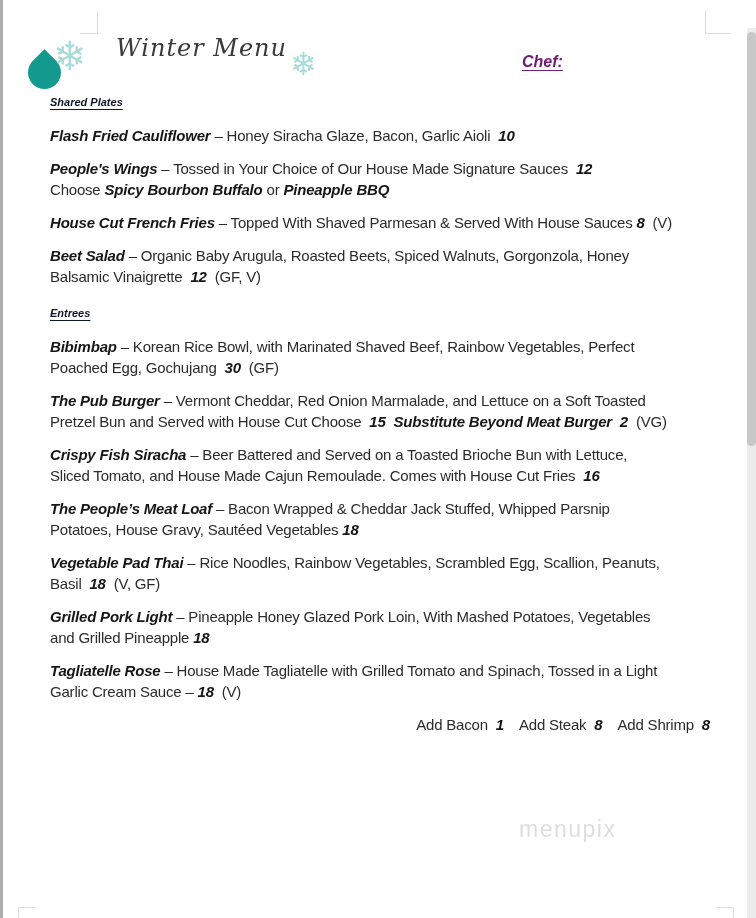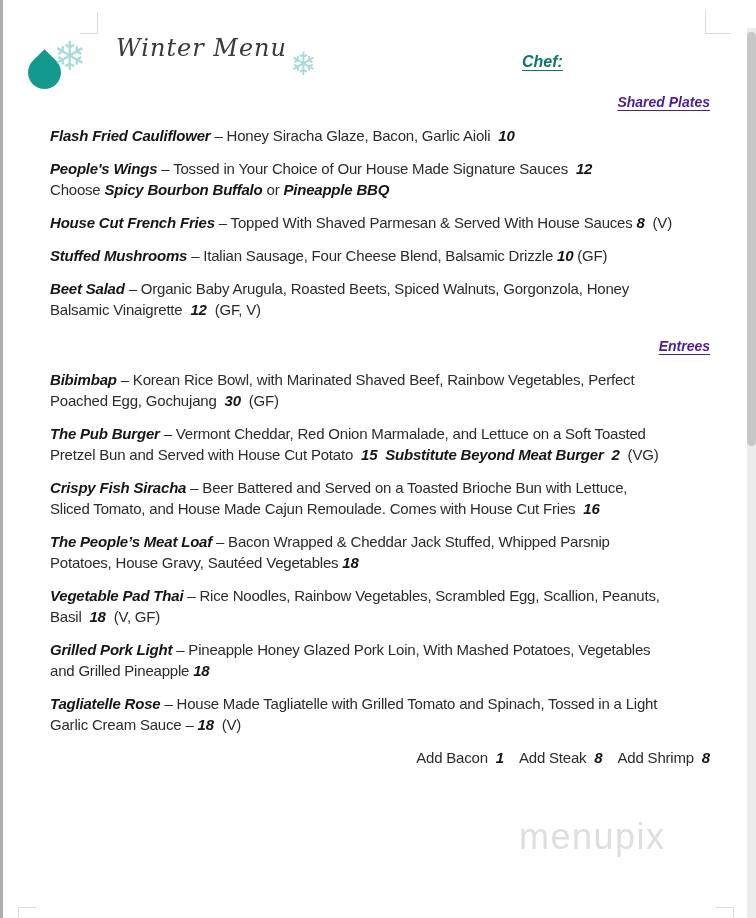--- a/index.html
+++ b/index.html
@@ -30,43 +30,43 @@
   .snowflake{position:absolute;color:#a9dbd9;line-height:1;}
   .sf1{left:53px;top:36px;font-size:40px;}
   .sf2{left:290px;top:48px;font-size:32px;}
   .title{
     position:absolute;left:116px;top:34px;margin:0;
     font-family:"DejaVu Serif", serif;font-style:italic;font-weight:500;
     font-size:24px;color:#3a3a3a;letter-spacing:1px;white-space:nowrap;
   }
   .chef{
     position:absolute;left:522px;top:53px;
-    font-weight:700;font-style:italic;font-size:16px;color:#0f766e;
+    font-weight:700;font-style:italic;font-size:16px;color:#701a75;
     text-decoration:underline;text-underline-offset:3px;
   }
   
   .menu-main{width:660px;margin-left:50px;}
   .section-heading{
-    text-align:right;font-weight:700;font-style:italic;font-size:14px;color:#4c1d95;
+    text-align:left;font-weight:700;font-style:italic;font-size:11px;color:#0f172a;
     text-decoration:underline;text-underline-offset:3px;
     margin:16px 0 12px 0;line-height:21px;
   }
   .section-heading.first{margin-top:4px;}
   .item{
     margin:0 0 12px 0;font-size:15px;line-height:21px;
     letter-spacing:-0.2px;white-space:pre;color:#2b2b2b;
   }
   .item .b,.addons .b{font-weight:700;font-style:italic;color:#161616;}
   .addons{
     width:660px;margin:14px 0 0 50px;text-align:right;
     font-size:15px;letter-spacing:-0.2px;white-space:pre;color:#2b2b2b;
   }
   .watermark{
     position:absolute;left:519px;top:816px;
-    font-size:36px;color:#dedede;letter-spacing:1.5px;font-weight:400;
+    font-size:23px;color:#dedede;letter-spacing:1.5px;font-weight:400;
   }
 </style>
 </head>
 <body>
 
 <div class="page">
 
   <div class="edge-left"></div>
   <div class="mark mark-tl"></div>
   <div class="mark mark-tr"></div>
@@ -79,25 +79,24 @@
     <h1 class="title">Winter Menu</h1>
     <span class="snowflake sf2">❄</span>
     <div class="chef">Chef:</div>
   </div>
 
   <div class="menu-main" id="menu-sections">
       <div class="section-heading first">Shared Plates</div>
       <p class="item"><span class="b">Flash Fried Cauliflower</span><span class="r"> – Honey Siracha Glaze, Bacon, Garlic Aioli  </span><span class="b">10</span></p>
       <p class="item"><span class="b">People's Wings</span><span class="r"> – Tossed in Your Choice of Our House Made Signature Sauces  </span><span class="b">12</span><br><span class="r">Choose </span><span class="b">Spicy Bourbon Buffalo</span><span class="r"> or </span><span class="b">Pineapple BBQ</span></p>
       <p class="item"><span class="b">House Cut French Fries</span><span class="r"> – Topped With Shaved Parmesan &amp; Served With House Sauces </span><span class="b">8</span><span class="r">  (V)</span></p>
-      <p class="item"><span class="b">Stuffed Mushrooms</span><span class="r"> – Italian Sausage, Four Cheese Blend, Balsamic Drizzle </span><span class="b">10</span><span class="r"> (GF)</span></p>
       <p class="item"><span class="b">Beet Salad</span><span class="r"> – Organic Baby Arugula, Roasted Beets, Spiced Walnuts, Gorgonzola, Honey</span><br><span class="r">Balsamic Vinaigrette  </span><span class="b">12</span><span class="r">  (GF, V)</span></p>
       <div class="section-heading">Entrees</div>
       <p class="item"><span class="b">Bibimbap</span><span class="r"> – Korean Rice Bowl, with Marinated Shaved Beef, Rainbow Vegetables, Perfect</span><br><span class="r">Poached Egg, Gochujang  </span><span class="b">30</span><span class="r">  (GF)</span></p>
-      <p class="item"><span class="b">The Pub Burger</span><span class="r"> – Vermont Cheddar, Red Onion Marmalade, and Lettuce on a Soft Toasted</span><br><span class="r">Pretzel Bun and Served with House Cut Potato  </span><span class="b">15  Substitute Beyond Meat Burger  2</span><span class="r">  (VG)</span></p>
+      <p class="item"><span class="b">The Pub Burger</span><span class="r"> – Vermont Cheddar, Red Onion Marmalade, and Lettuce on a Soft Toasted</span><br><span class="r">Pretzel Bun and Served with House Cut Choose  </span><span class="b">15  Substitute Beyond Meat Burger  2</span><span class="r">  (VG)</span></p>
       <p class="item"><span class="b">Crispy Fish Siracha</span><span class="r"> – Beer Battered and Served on a Toasted Brioche Bun with Lettuce,</span><br><span class="r">Sliced Tomato, and House Made Cajun Remoulade. Comes with House Cut Fries  </span><span class="b">16</span></p>
       <p class="item"><span class="b">The People’s Meat Loaf</span><span class="r"> – Bacon Wrapped &amp; Cheddar Jack Stuffed, Whipped Parsnip</span><br><span class="r">Potatoes, House Gravy, Sautéed Vegetables </span><span class="b">18</span></p>
       <p class="item"><span class="b">Vegetable Pad Thai</span><span class="r"> – Rice Noodles, Rainbow Vegetables, Scrambled Egg, Scallion, Peanuts,</span><br><span class="r">Basil  </span><span class="b">18</span><span class="r">  (V, GF)</span></p>
       <p class="item"><span class="b">Grilled Pork Light</span><span class="r"> – Pineapple Honey Glazed Pork Loin, With Mashed Potatoes, Vegetables</span><br><span class="r">and Grilled Pineapple </span><span class="b">18</span></p>
       <p class="item"><span class="b">Tagliatelle Rose</span><span class="r"> – House Made Tagliatelle with Grilled Tomato and Spinach, Tossed in a Light</span><br><span class="r">Garlic Cream Sauce – </span><span class="b">18</span><span class="r">  (V)</span></p>
     </div>
 
   <div class="addons" id="addons"><span class="r">Add Bacon  </span><span class="b">1</span><span class="r">    Add Steak  </span><span class="b">8</span><span class="r">    Add Shrimp  </span><span class="b">8</span></div>
 
   <div class="watermark">menupix</div>

